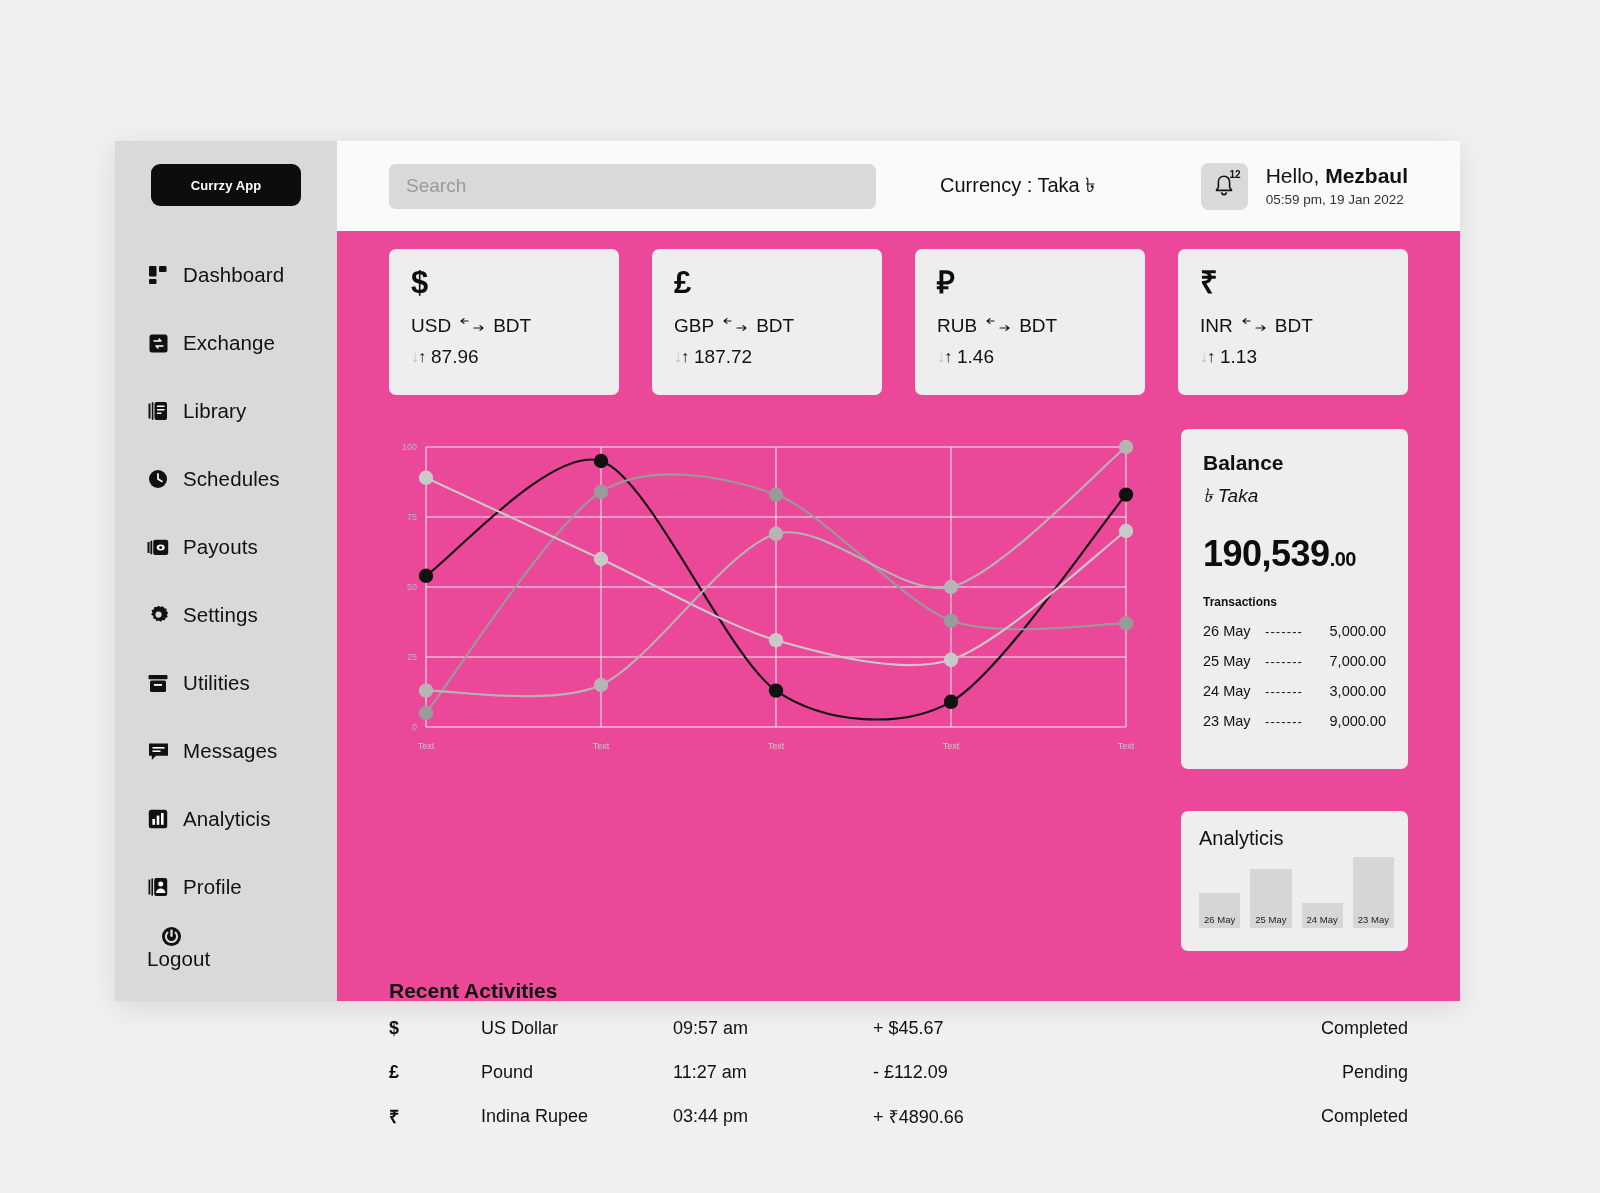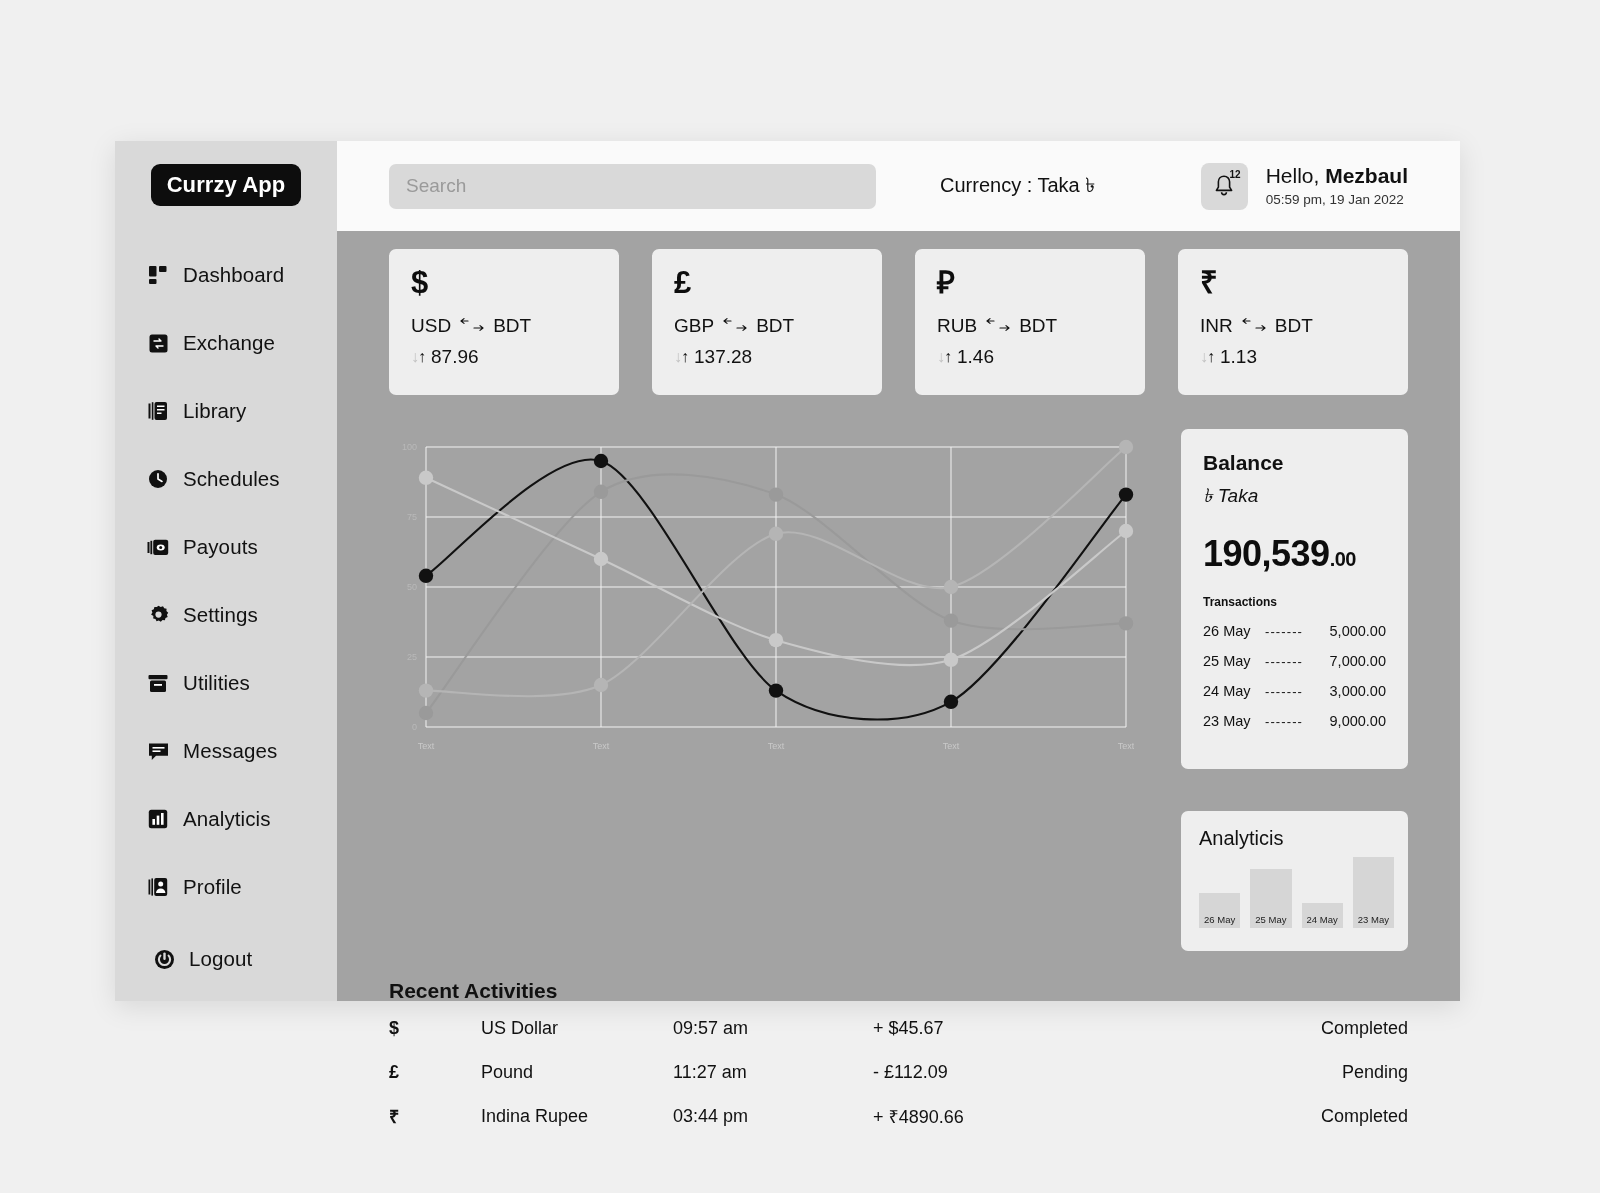--- a/index.html
+++ b/index.html
@@ -24,21 +24,21 @@
     flex: 0 0 222px;
     position: relative;
     padding-top: 23px;
   }
   .brand {
     margin: 0 auto;
     width: 150px; height: 42px;
     background: #0d0d0d;
     border-radius: 9px;
     color: #fff;
-    font-size: 22px;
+    font-size: 13px;
     font-weight: bold;
     display: flex; align-items: center; justify-content: center;
     letter-spacing: 0.1px;
   }
   .nav { margin-top: 53px; }
   .nav-item {
     display: flex; align-items: center;
     height: 32px;
     margin-bottom: 21px;
     padding-left: 32px;
@@ -52,27 +52,28 @@
     flex: 0 0 22px;
   }
   .nav-ico svg { display: block; }
   .nav-label {
     font-size: 20.5px;
     color: #111;
     letter-spacing: 0.1px;
   }
   .logout {
     position: absolute;
-    left: 6px; bottom: 30px;
+    left: 0; bottom: 30px;
     display: flex; align-items: center;
     padding-left: 32px;
     cursor: pointer;
-  }
-  
-  .main { flex: 1; display: flex; flex-direction: column; background:#a3a3a3; }
+    flex-direction: column;
+  }
+  
+  .main { flex: 1; display: flex; flex-direction: column; background:#ec4899; }
   .topbar {
     height: 90px;
     background: #fafafa;
     display: flex; align-items: center;
     padding: 0 52px 0 52px;
     flex: 0 0 90px;
   }
   .search-box {
     width: 487px; height: 45px;
     background: #d9d9d9;
@@ -404,21 +405,21 @@
                   <path d="M15 10h9m0 0-3-2.4M24 10l-3 2.4" stroke="#111" stroke-width="1.2" fill="none" stroke-linecap="round" stroke-linejoin="round"></path>
                 </svg>
             </span>
             <span>BDT</span>
           </div>
           <div class="rate-val">
             <span class="arrow-pair">
                 <span class="arr-down">↓</span>
                 <span class="arr-up">↑</span>
               </span>
-            <span>137.28</span>
+            <span>187.72</span>
           </div>
         </div>
 
         <div class="rate-card">
           <div class="rate-sym">₽</div>
           <div class="rate-pair">
             <span>RUB</span>
             <span class="pair-arrow">
               <svg width="26" height="14" viewBox="0 0 26 14">
                   <path d="M9 3H2m0 0 3-2.4M2 3l3 2.4" stroke="#111" stroke-width="1.2" fill="none" stroke-linecap="round" stroke-linejoin="round"></path>

